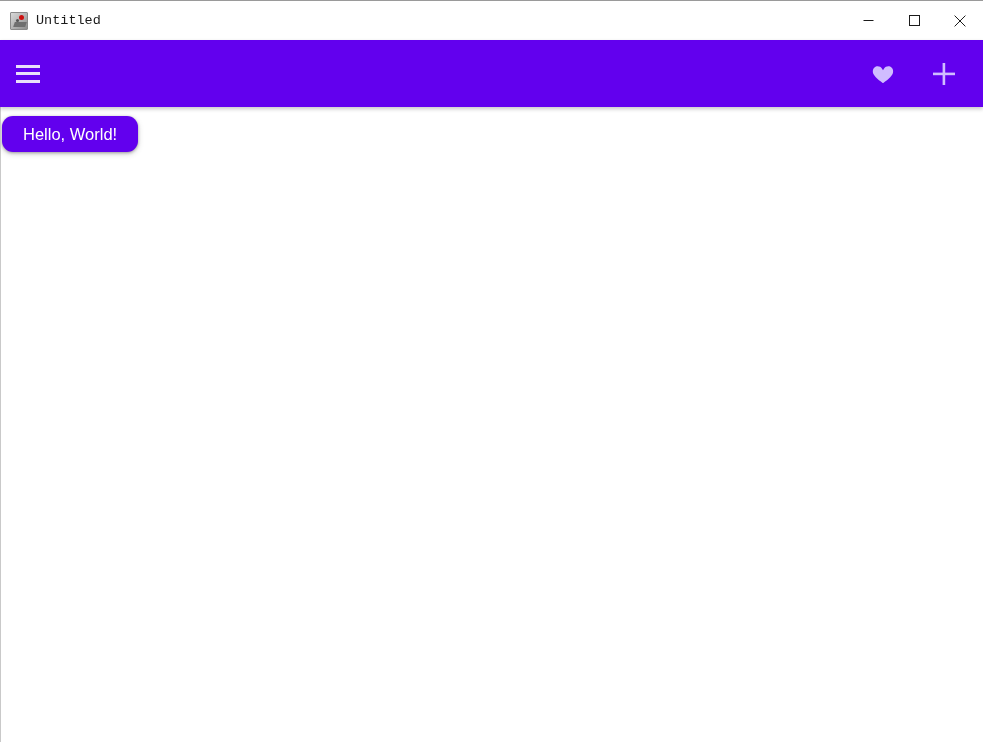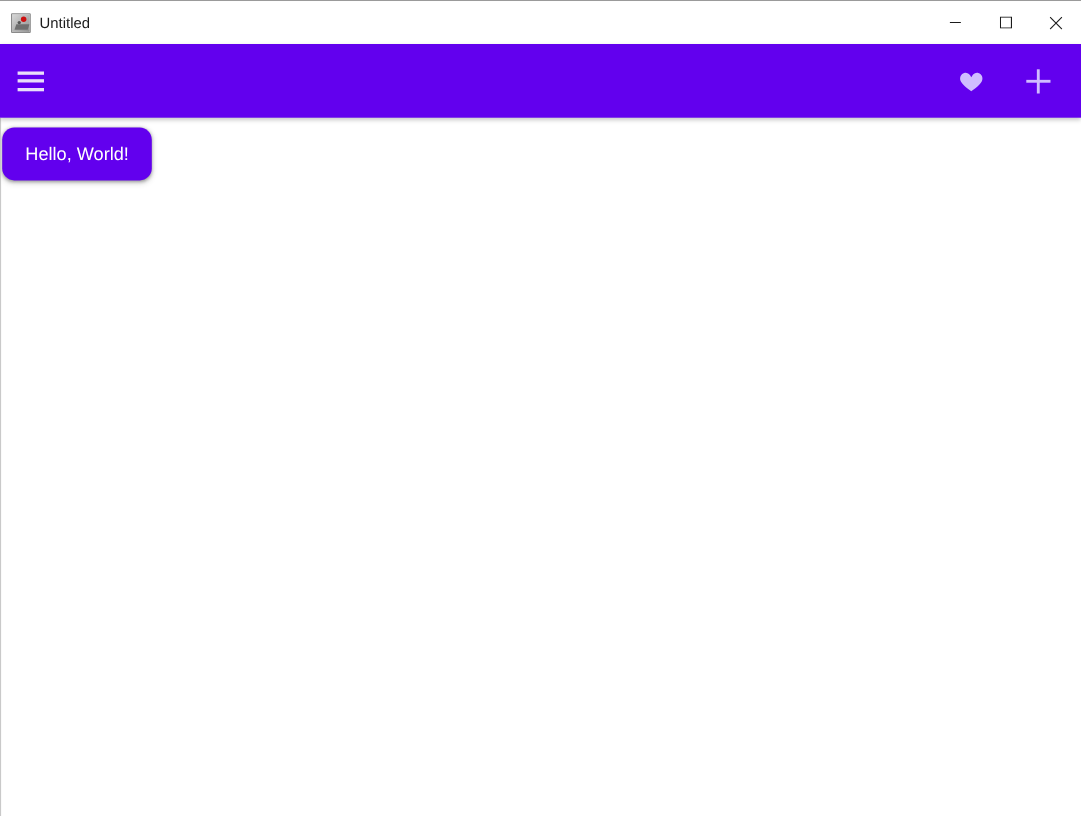--- a/index.html
+++ b/index.html
@@ -27,20 +27,21 @@
   }
 
   
   .titlebar {
     height: 39px;
     background: #ffffff;
     display: flex;
     align-items: center;
     flex: 0 0 auto;
     position: relative;
+    font-family: Liberation Mono, monospace;
   }
   .titlebar-left {
     display: flex;
     align-items: center;
     padding-left: 10px;
     gap: 8px;
   }
   .app-icon {
     width: 18px;
     height: 18px;
@@ -161,21 +162,21 @@
     background: #ffffff;
     position: relative;
     border-left: 1px solid #c9c9c9;
     box-sizing: border-box;
     overflow: hidden;
   }
   .hello-button {
     position: absolute;
     left: 1px;
     top: 9px;
-    height: 48px;
+    height: 36px;
     padding: 0 21px;
     display: inline-flex;
     align-items: center;
     background: #6200ee;
     color: #ffffff;
     font-size: 16.5px;
     border: none;
     border-radius: 11px;
     white-space: nowrap;
     box-shadow: 0 1px 3px rgba(0,0,0,0.30), 0 2px 6px rgba(0,0,0,0.16);

